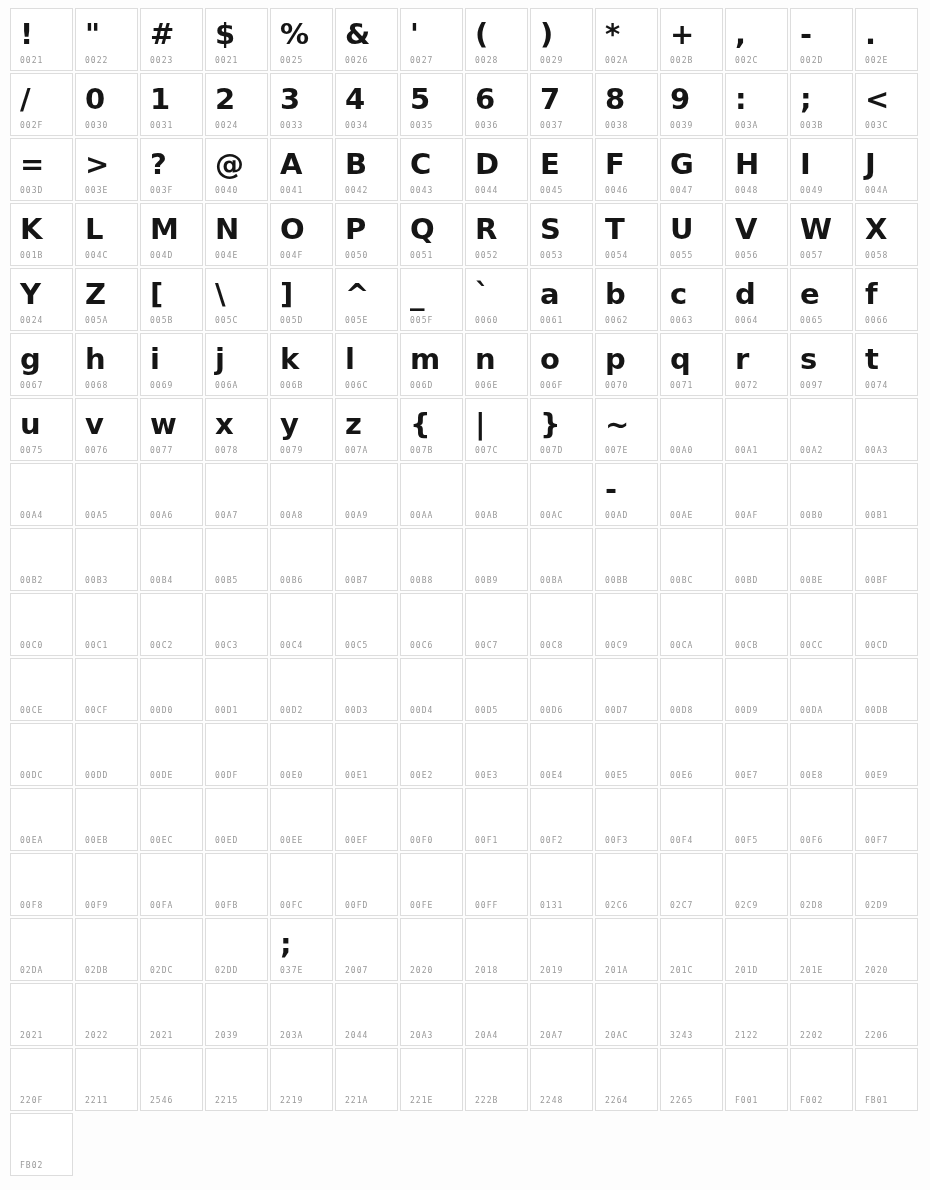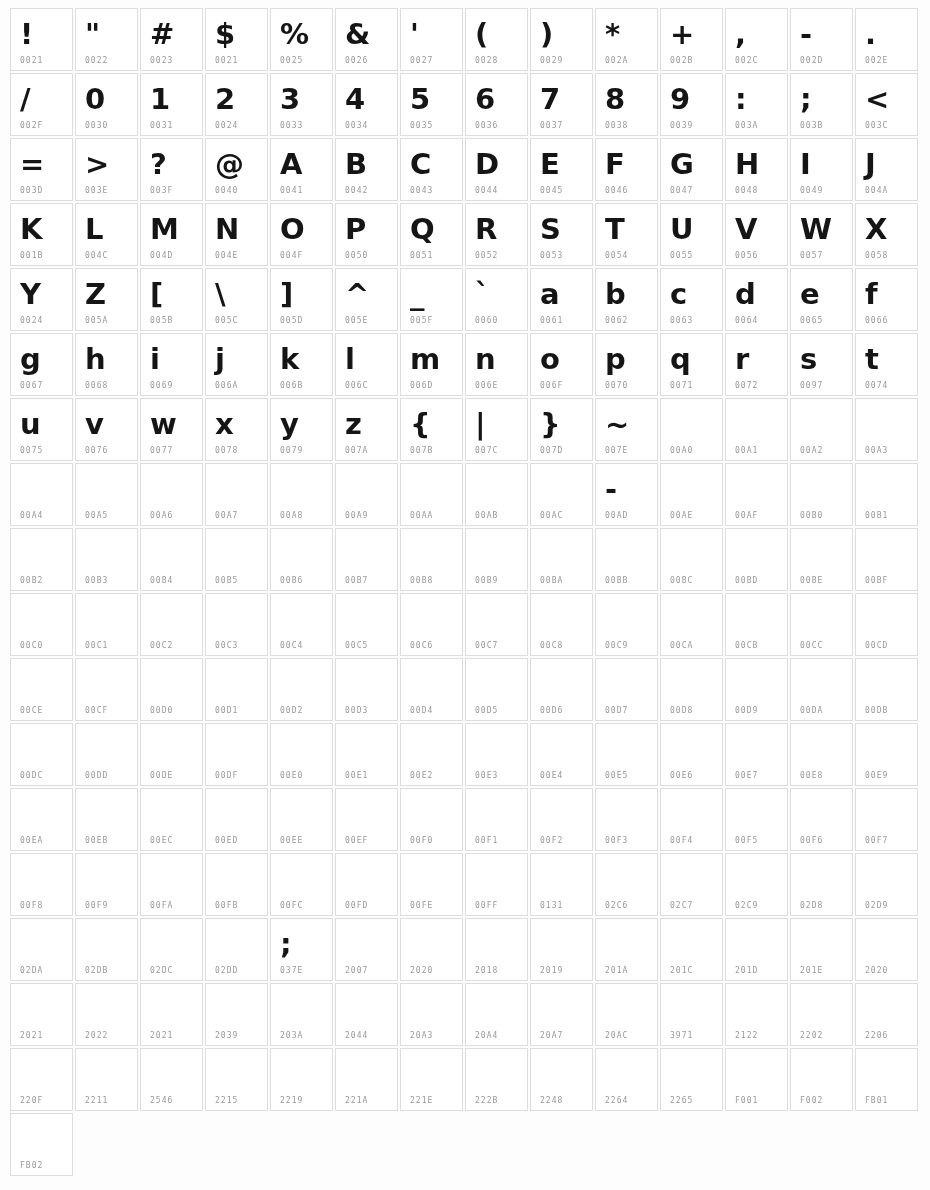--- a/index.html
+++ b/index.html
@@ -921,21 +921,21 @@
     <div class="cell">
       <span class="glyph"></span>
       <span class="code">20A7</span>
     </div>
     <div class="cell">
       <span class="glyph"></span>
       <span class="code">20AC</span>
     </div>
     <div class="cell">
       <span class="glyph"></span>
-      <span class="code">3971</span>
+      <span class="code">3243</span>
     </div>
     <div class="cell">
       <span class="glyph"></span>
       <span class="code">2122</span>
     </div>
     <div class="cell">
       <span class="glyph"></span>
       <span class="code">2202</span>
     </div>
     <div class="cell">

